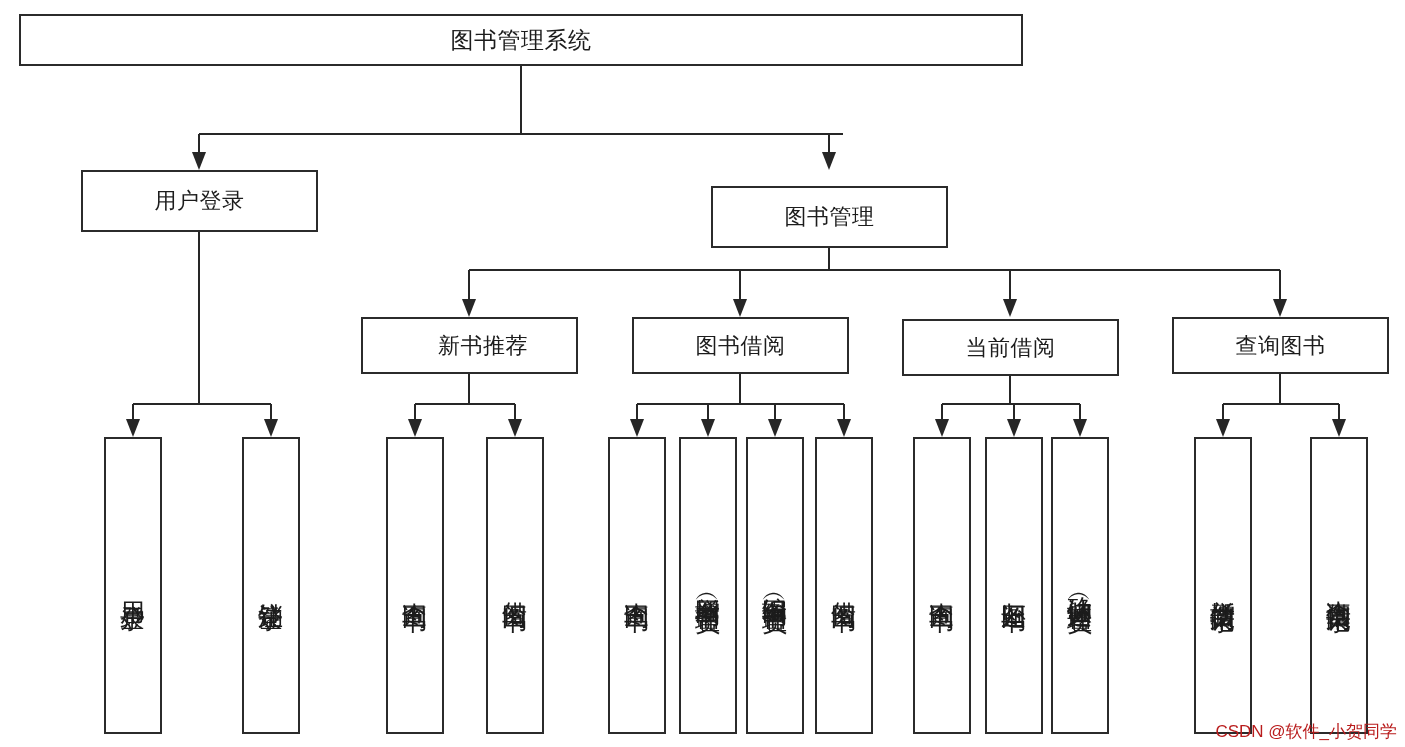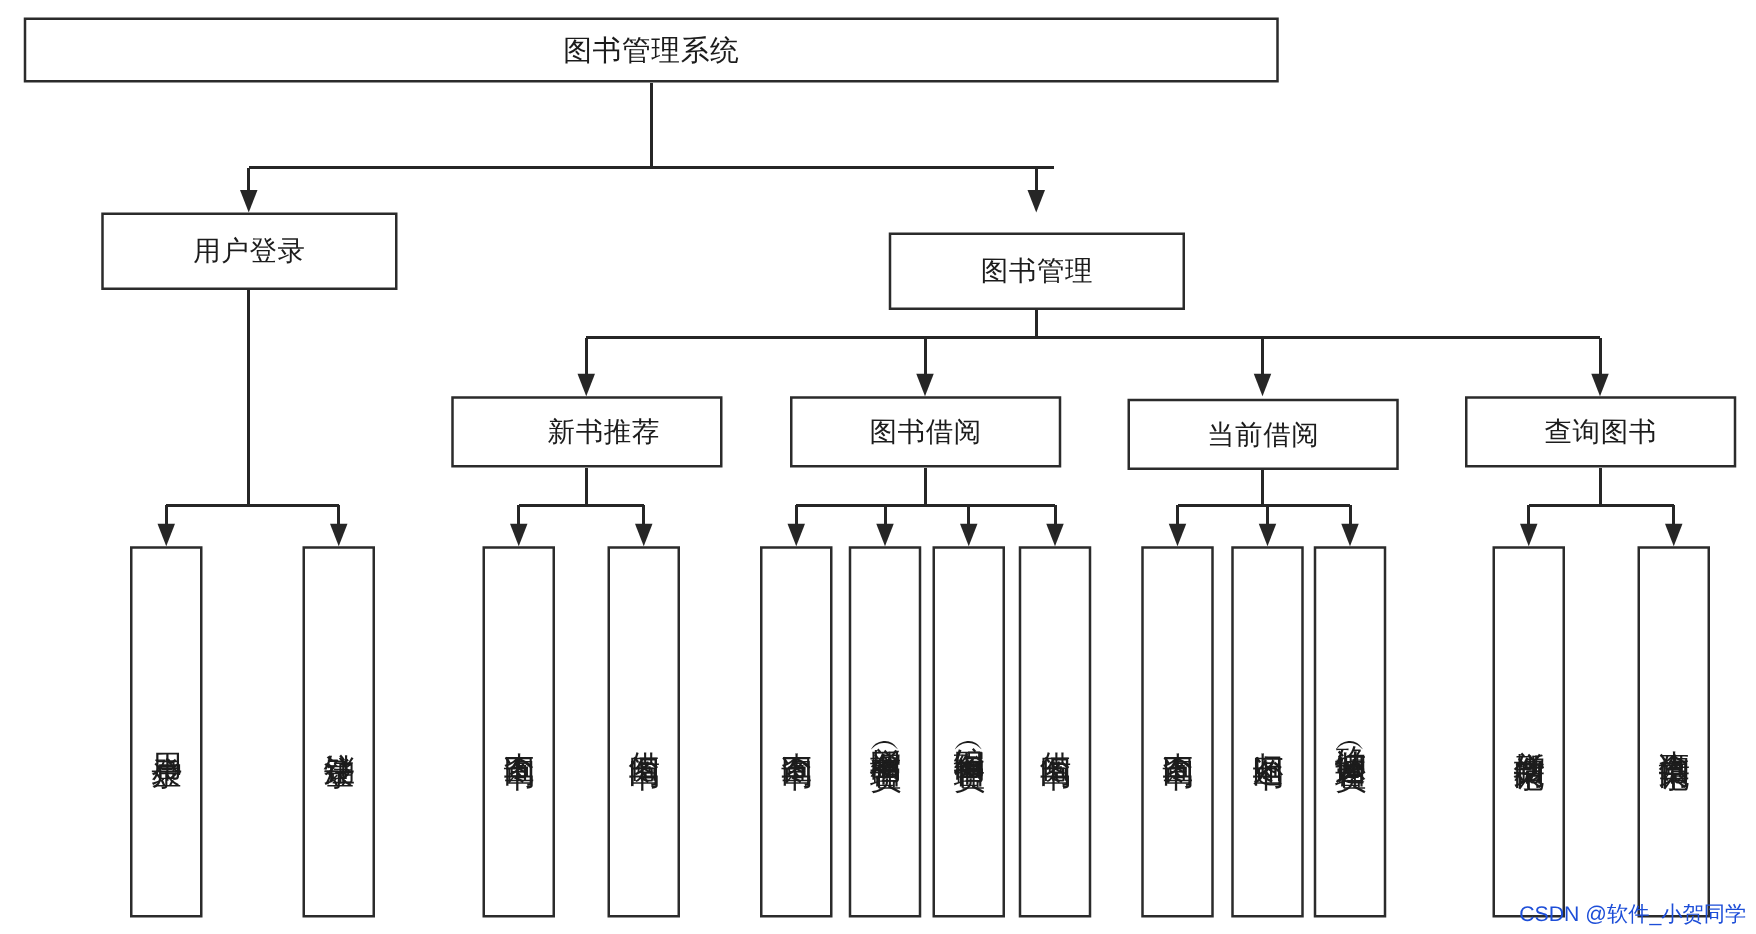--- a/index.html
+++ b/index.html
@@ -77,21 +77,21 @@
     letter-spacing: 2px;
     text-align: center;
     max-height: 100%;
   }
   
   #watermark {
     position: absolute;
     right: 8px;
     bottom: 4px;
     font-size: 17px;
-    color: #1d4ed8;
+    color: #b91c1c;
     white-space: nowrap;
     user-select: none;
   }
 </style>
 </head>
 <body>
 
 <div id="canvas">
 
   <svg id="connectors" viewBox="0 0 1405 747" width="1405" height="747">

